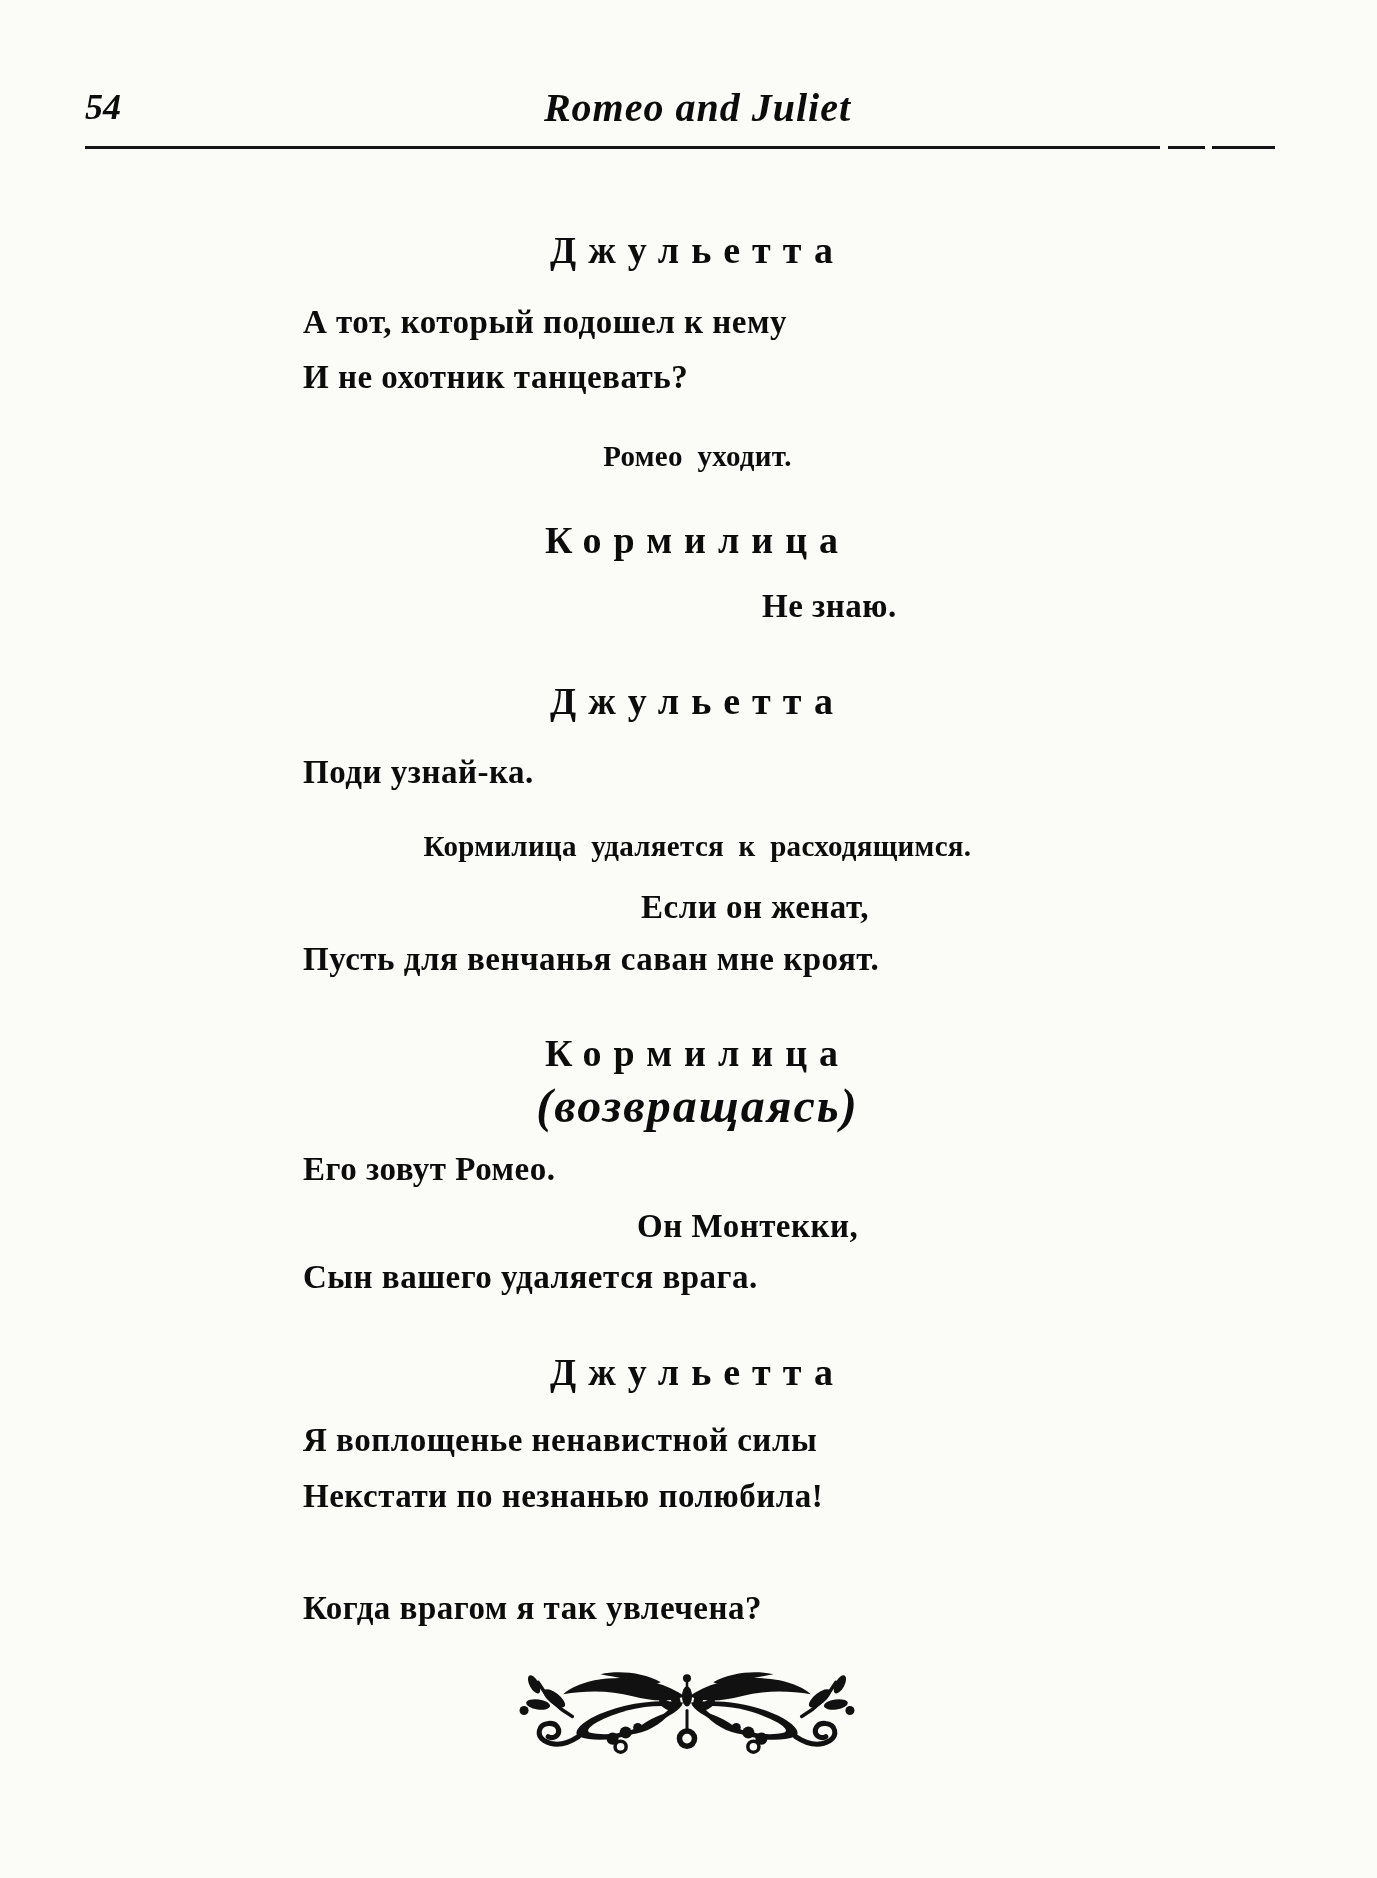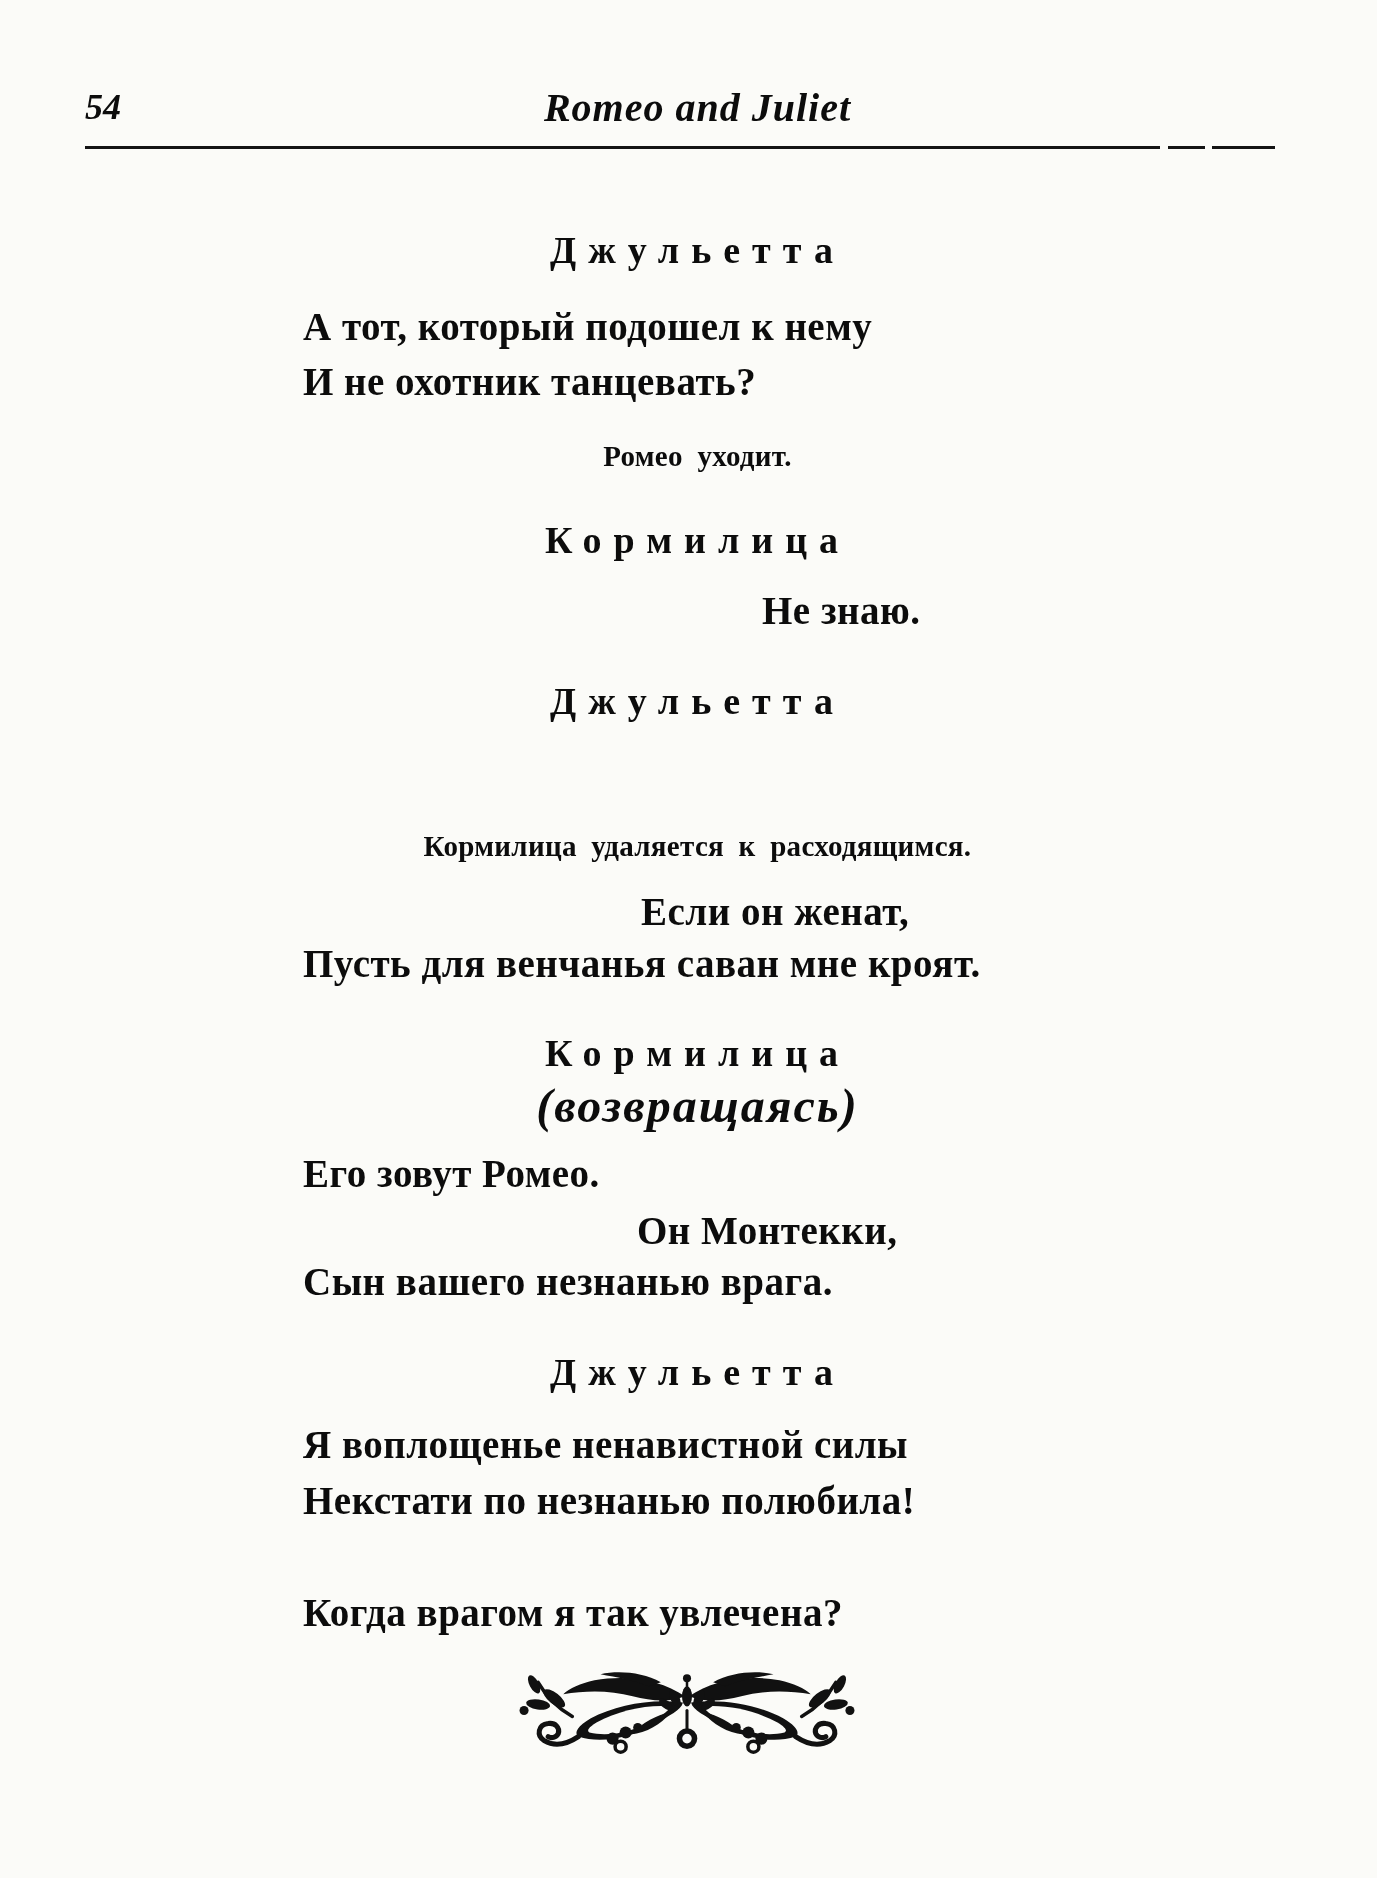--- a/index.html
+++ b/index.html
@@ -19,21 +19,21 @@
   }
   .running-title{
     top:84px;
     font-size:40px;font-weight:700;font-style:italic;letter-spacing:1px;
   }
   .rule-seg{top:146px;height:3px;background:#141414;}
   .speaker{
     font-size:38px;font-weight:700;letter-spacing:12px;white-space:nowrap;
   }
   .verse-line{
-    font-size:39px;font-weight:700;letter-spacing:.5px;white-space:nowrap;
+    font-size:33px;font-weight:700;letter-spacing:.5px;white-space:nowrap;
   }
   .stage{
     font-size:29px;font-weight:700;word-spacing:7px;letter-spacing:.3px;white-space:nowrap;
   }
   .direction-note{
     font-size:48px;font-weight:700;font-style:italic;letter-spacing:2px;white-space:nowrap;
   }
   .ornament{left:516px;top:1670px;}
 </style>
 </head>
@@ -50,32 +50,33 @@
   <div class="abs centered speaker" style="top:228px;">Джульетта</div>
   <div class="abs verse-line" style="left:303px;top:304px;">А тот, который подошел к нему</div>
   <div class="abs centered stage" style="top:440px;">Ромео уходит.</div>
 
   <div class="abs verse-line" style="left:303px;top:359px;">И не охотник танцевать?</div>
 
   <div class="abs centered speaker" style="top:518px;">Кормилица</div>
   <div class="abs verse-line" style="left:762px;top:588px;">Не знаю.</div>
 
   <div class="abs centered speaker" style="top:679px;">Джульетта</div>
+  <div class="abs verse-line" style="left:303px;top:754px;">Поди узнай-ка.</div>
 
   <div class="abs centered stage" style="top:830px;">Кормилица удаляется к расходящимся.</div>
 
   <div class="abs verse-line" style="left:641px;top:889px;">Если он женат,</div>
   <div class="abs verse-line" style="left:303px;top:941px;">Пусть для венчанья саван мне кроят.</div>
 
   <div class="abs centered speaker" style="top:1031px;">Кормилица</div>
   <div class="abs centered direction-note" style="top:1078px;">(возвращаясь)</div>
 
   <div class="abs verse-line" style="left:303px;top:1151px;">Его зовут Ромео.</div>
   <div class="abs verse-line" style="left:637px;top:1208px;">Он Монтекки,</div>
-  <div class="abs verse-line" style="left:303px;top:1259px;">Сын вашего незнанью врага.</div>
+  <div class="abs verse-line" style="left:303px;top:1259px;">Сын вашего удаляется врага.</div>
 
   <div class="abs centered speaker" style="top:1350px;">Джульетта</div>
   <div class="abs verse-line" style="left:303px;top:1422px;">Я воплощенье ненавистной силы</div>
   <div class="abs verse-line" style="left:303px;top:1478px;">Некстати по незнанью полюбила!</div>
   <div class="abs verse-line" style="left:303px;top:1590px;">Когда врагом я так увлечена?</div>
 
   <svg class="abs ornament" width="342" height="96" viewBox="0 0 340 95" xmlns="http://www.w3.org/2000/svg">
     <g fill="#111" stroke="#111" stroke-linecap="round" stroke-width="0">
       <defs>
         <g id="orn-half">

